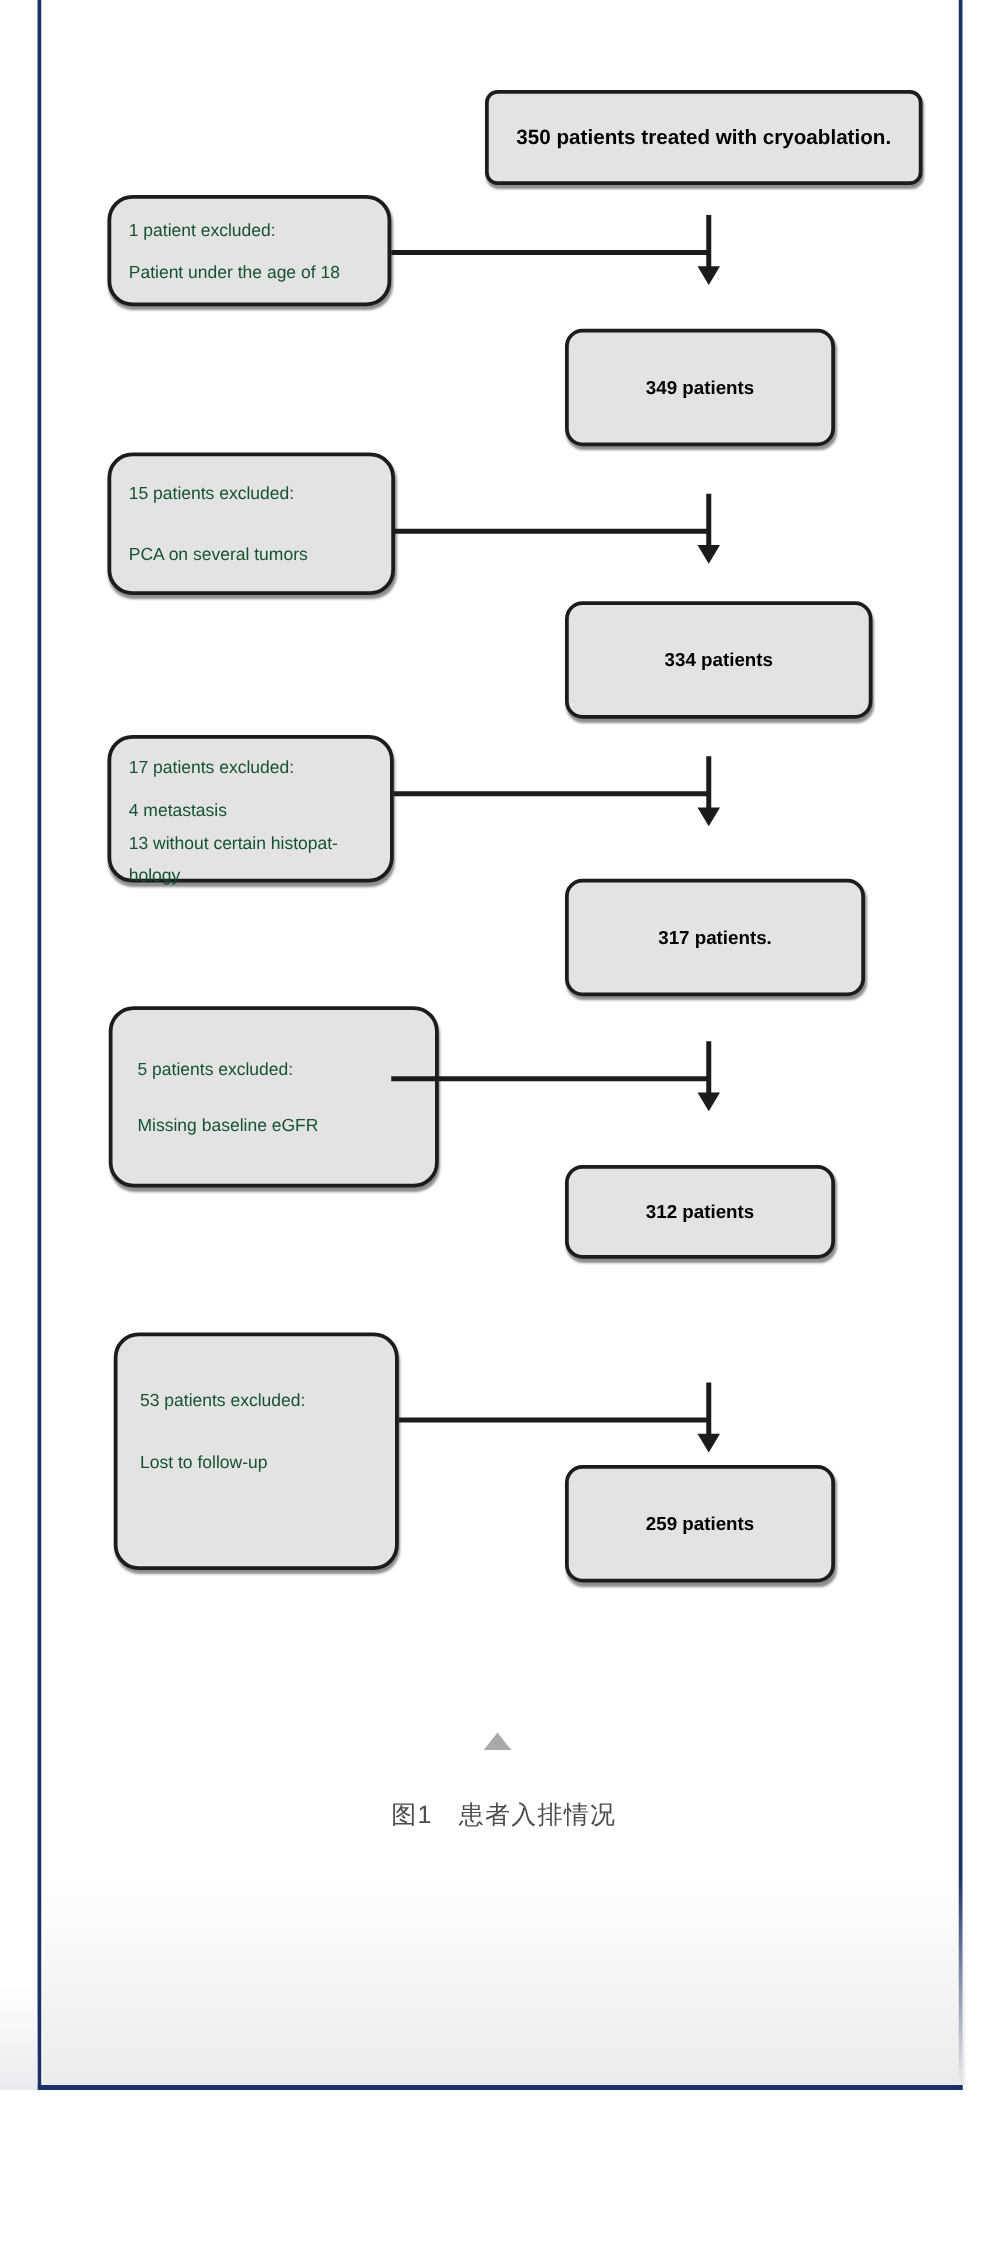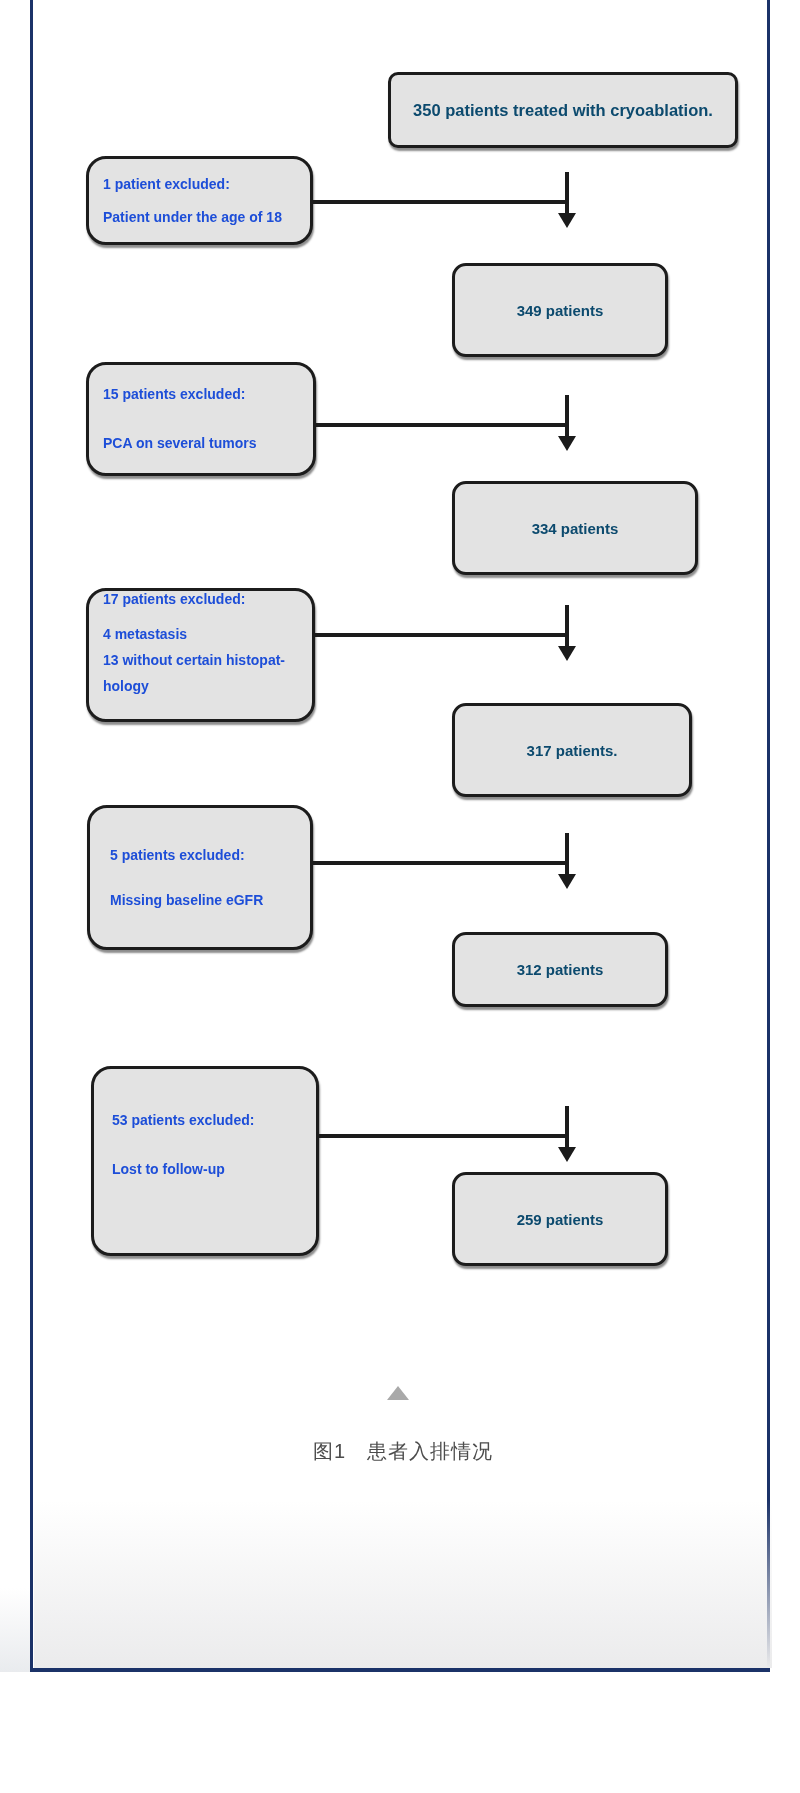--- a/index.html
+++ b/index.html
@@ -21,30 +21,30 @@
   .outer-left-fade{
     position:absolute;left:0;top:1588px;width:30px;height:84px;
     background:linear-gradient(to bottom, rgba(233,235,238,0) 0%, #e9ebee 100%);
   }
   
   .fbox{
     position:absolute;box-sizing:border-box;
     background:#e3e3e3;border:3px solid #1c1c1c;border-radius:14px;
     box-shadow:1px 3px 2px rgba(0,0,0,0.45);
     display:flex;align-items:center;justify-content:center;
-    color:#0c4a6e;font-weight:700;text-align:left;
+    color:#000000;font-weight:700;text-align:left;
   }
   .fbox.main{font-size:15px;}
   .fbox.top{border-radius:10px;font-size:16.5px;}
   .excl{
     position:absolute;box-sizing:border-box;
     background:#e3e3e3;border:3px solid #1c1c1c;border-radius:20px;
     box-shadow:1px 3px 2px rgba(0,0,0,0.45);
     display:flex;flex-direction:column;justify-content:center;
-    color:#1d4ed8;font-weight:700;font-size:14px;text-align:left;
+    color:#14532d;font-weight:400;font-size:14px;text-align:left;
     padding:0 8px 0 14px;white-space:nowrap;
   }
   .excl .ln{line-height:17px;}
   
   .hline{position:absolute;height:4px;background:#1b1b1b;}
   .vline{position:absolute;width:4px;background:#1b1b1b;}
   .ahead{
     position:absolute;width:0;height:0;
     border-left:9px solid transparent;border-right:9px solid transparent;
     border-top:15px solid #1b1b1b;
@@ -92,28 +92,28 @@
   <div class="excl" style="left:86px;top:156px;width:227px;height:89px;gap:16px;">
     <div class="ln">1 patient excluded:</div>
     <div class="ln">Patient under the age of 18</div>
   </div>
 
   <div class="excl" style="left:86px;top:362px;width:230px;height:114px;gap:32px;">
     <div class="ln">15 patients excluded:</div>
     <div class="ln">PCA on several tumors</div>
   </div>
 
-  <div class="excl" style="left:86px;top:588px;width:229px;height:134px;justify-content:flex-start;">
+  <div class="excl" style="left:86px;top:588px;width:229px;height:118px;justify-content:flex-start;padding-top:14px;">
     <div class="ln" style="margin-bottom:13px;">17 patients excluded:</div>
     <div class="ln" style="line-height:26px;">4 metastasis</div>
     <div class="ln" style="line-height:26px;">13 without certain histopat-</div>
     <div class="ln" style="line-height:26px;">hology</div>
   </div>
 
-  <div class="excl" style="left:87px;top:805px;width:226px;height:145px;gap:28px;padding-left:20px;">
+  <div class="excl" style="left:87px;top:805px;width:264px;height:145px;gap:28px;padding-left:20px;">
     <div class="ln">5 patients excluded:</div>
     <div class="ln">Missing baseline eGFR</div>
   </div>
 
   <div class="excl" style="left:91px;top:1066px;width:228px;height:190px;gap:15px;padding-left:18px;transform:translateY(0);justify-content:center;">
     <div style="transform:translateY(-16px);display:flex;flex-direction:column;gap:32px;">
       <div class="ln">53 patients excluded:</div>
       <div class="ln">Lost to follow-up</div>
     </div>
   </div>

